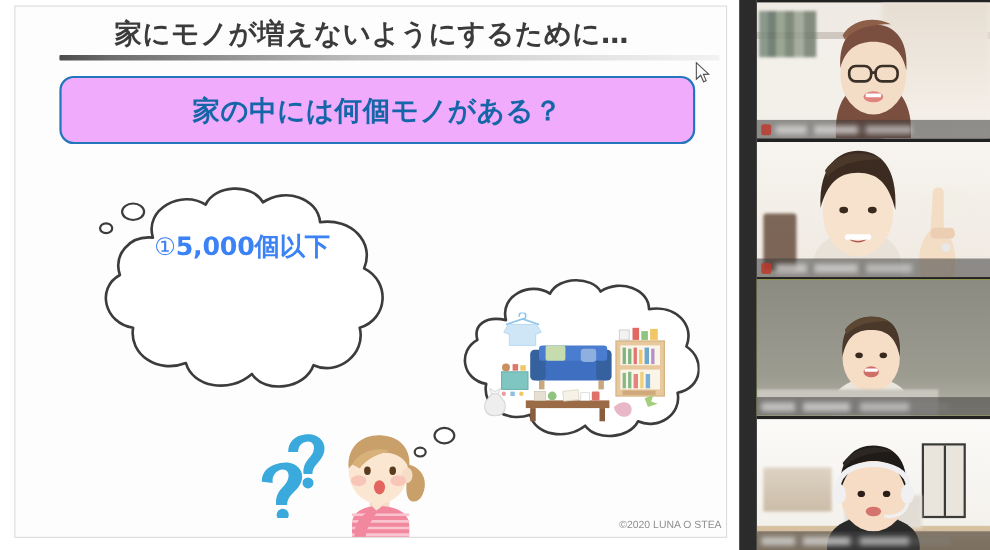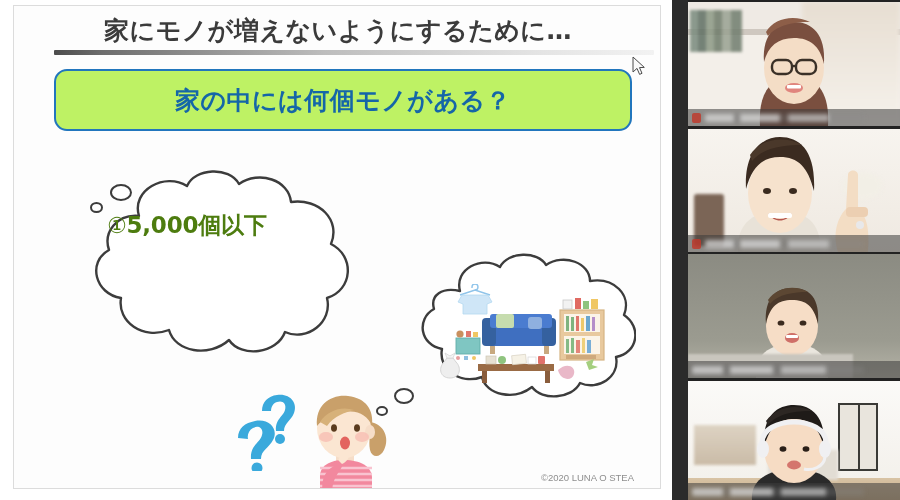--- a/index.html
+++ b/index.html
@@ -32,38 +32,38 @@
   #title-rule {
     position:absolute; left:40px; top:44px; width:600px; height:5px;
     background:linear-gradient(to right,#4c4c4c 0%,#6d6d6d 8%,#bdbdbd 45%,#e3e3e3 80%,#f2f2f2 100%);
     border-radius:1px;
   }
 
   
   #question-box {
     position:absolute; left:40px; top:63px; width:578px; height:62px;
     border:2.4px solid #2176bd; border-radius:13px;
-    background:#bef264;
+    background:#f0abfc;
     display:flex; align-items:center; justify-content:center;
   }
   #question-text {
     font-size:25px; font-weight:bold; color:#1566a8;
     letter-spacing:0.5px; white-space:nowrap;
   }
 
   
   #cloud-left { position:absolute; left:55px; top:158px; width:290px; height:200px; }
   #cloud-left svg { display:block; }
   #options {
     position:absolute; left:38px; top:48px; width:226px;
     line-height:1.18;
   }
   .option {
-    font-size:23px; font-weight:bold; color:#4d7c0f;
-    white-space:nowrap; letter-spacing:-0.2px;
+    font-size:23px; font-weight:bold; color:#3b82f6;
+    white-space:nowrap; letter-spacing:-0.2px;text-align:center;
   }
   .opt-num { font-weight:normal; font-size:22px; }
 
   
   .bub { position:absolute; border:2.2px solid #3c3c3c; border-radius:50%; background:#fff; }
   #lb1 { left:96px; top:178px; width:22px; height:17px; }
   #lb2 { left:76px; top:196px; width:13px; height:11px; }
 
   
   #cloud-right { position:absolute; left:392px; top:243px; width:230px; height:150px; }
@@ -73,21 +73,21 @@
 
   
   #room { position:absolute; left:420px; top:278px; width:180px; height:100px; }
 
   
   #qmarks { position:absolute; left:222px; top:385px; width:80px; height:80px; }
   #person  { position:absolute; left:282px; top:382px; width:100px; height:106px; }
 
   
   #copyright {
-    position:absolute; right:26px; bottom:5px;
+    position:absolute; right:4px; bottom:5px;
     font-size:9.5px; color:#8e8e8e;
     font-family:"Liberation Sans",sans-serif;
     white-space:nowrap;
     margin-left:11px;
   }
 
   
   #cursor { position:absolute; left:632px; top:56px; width:14px; height:20px; }
 
   

